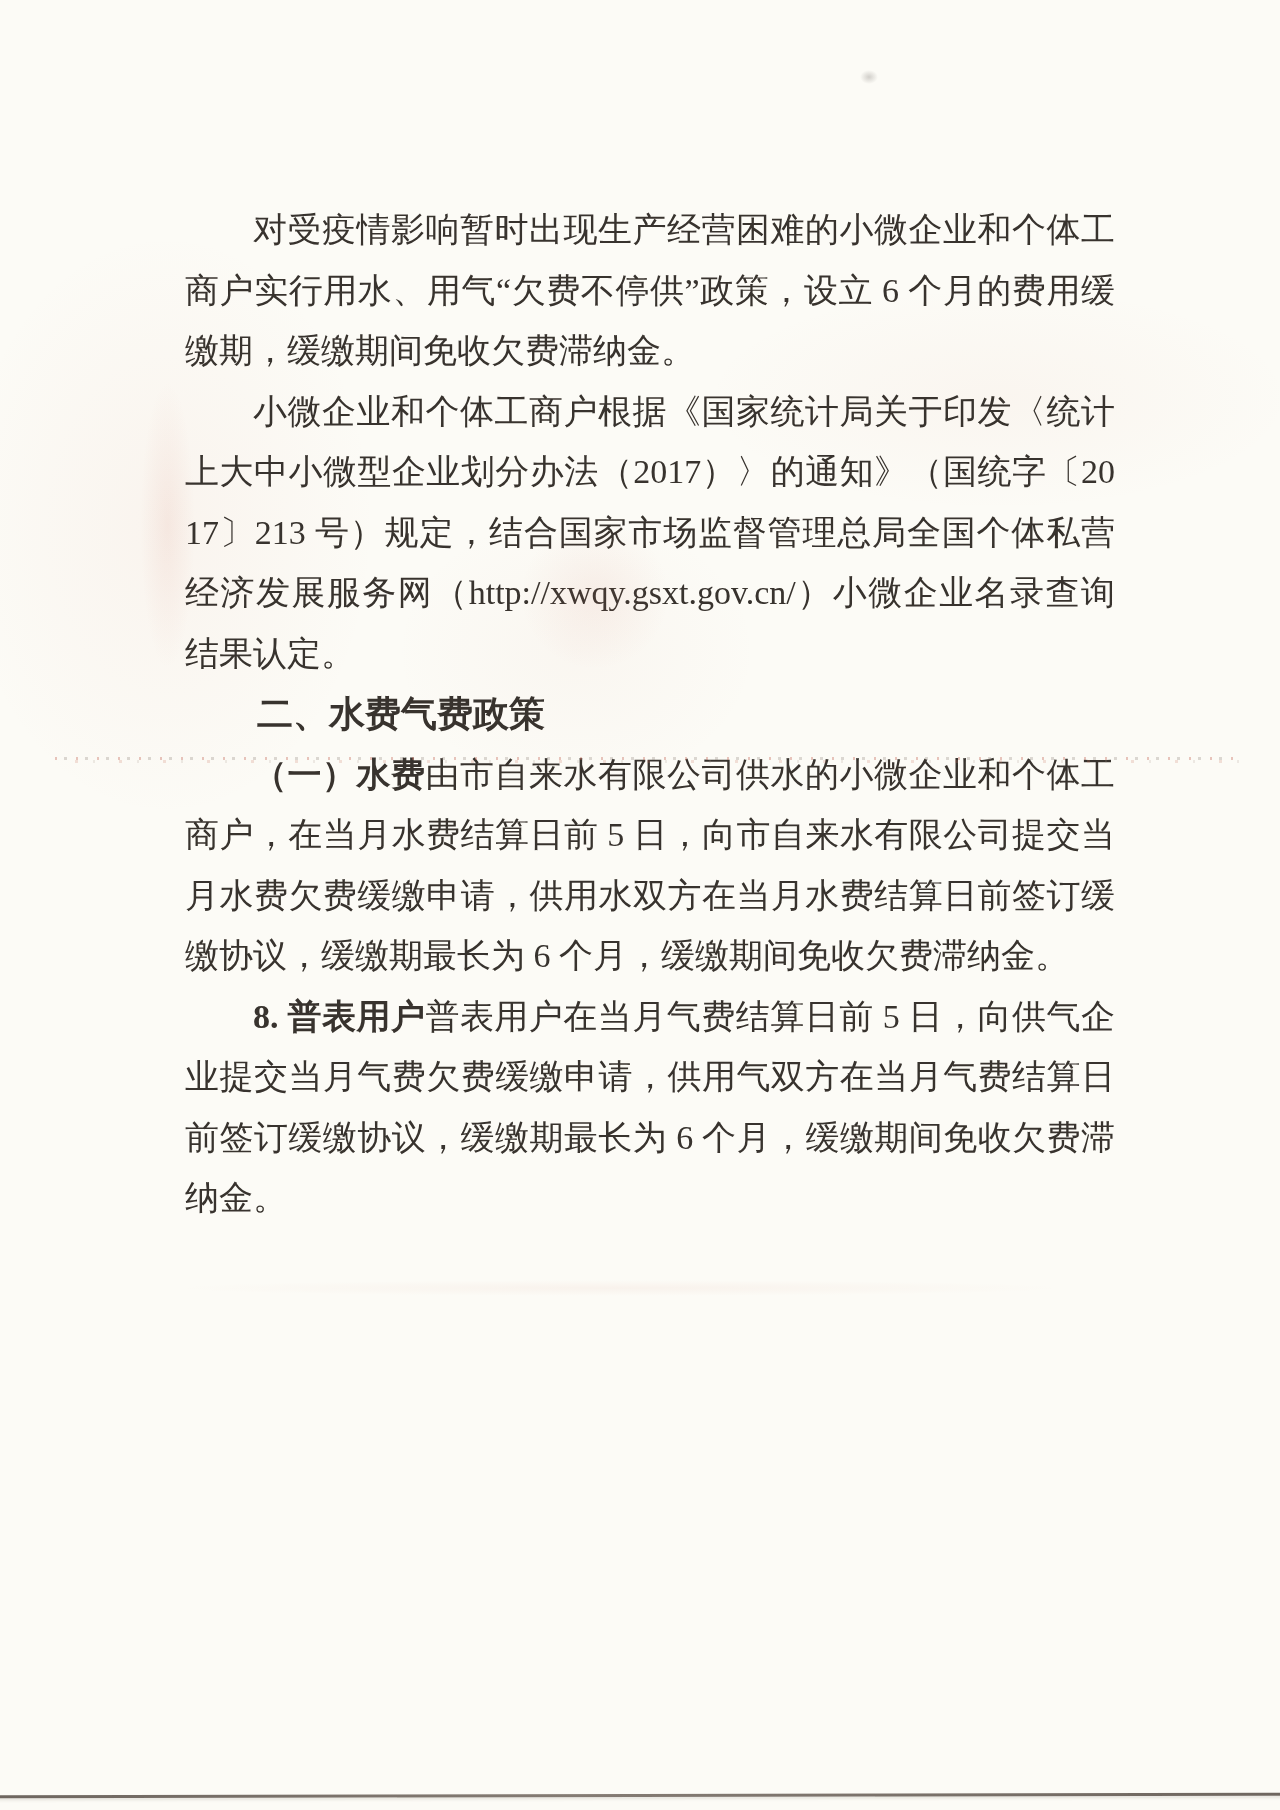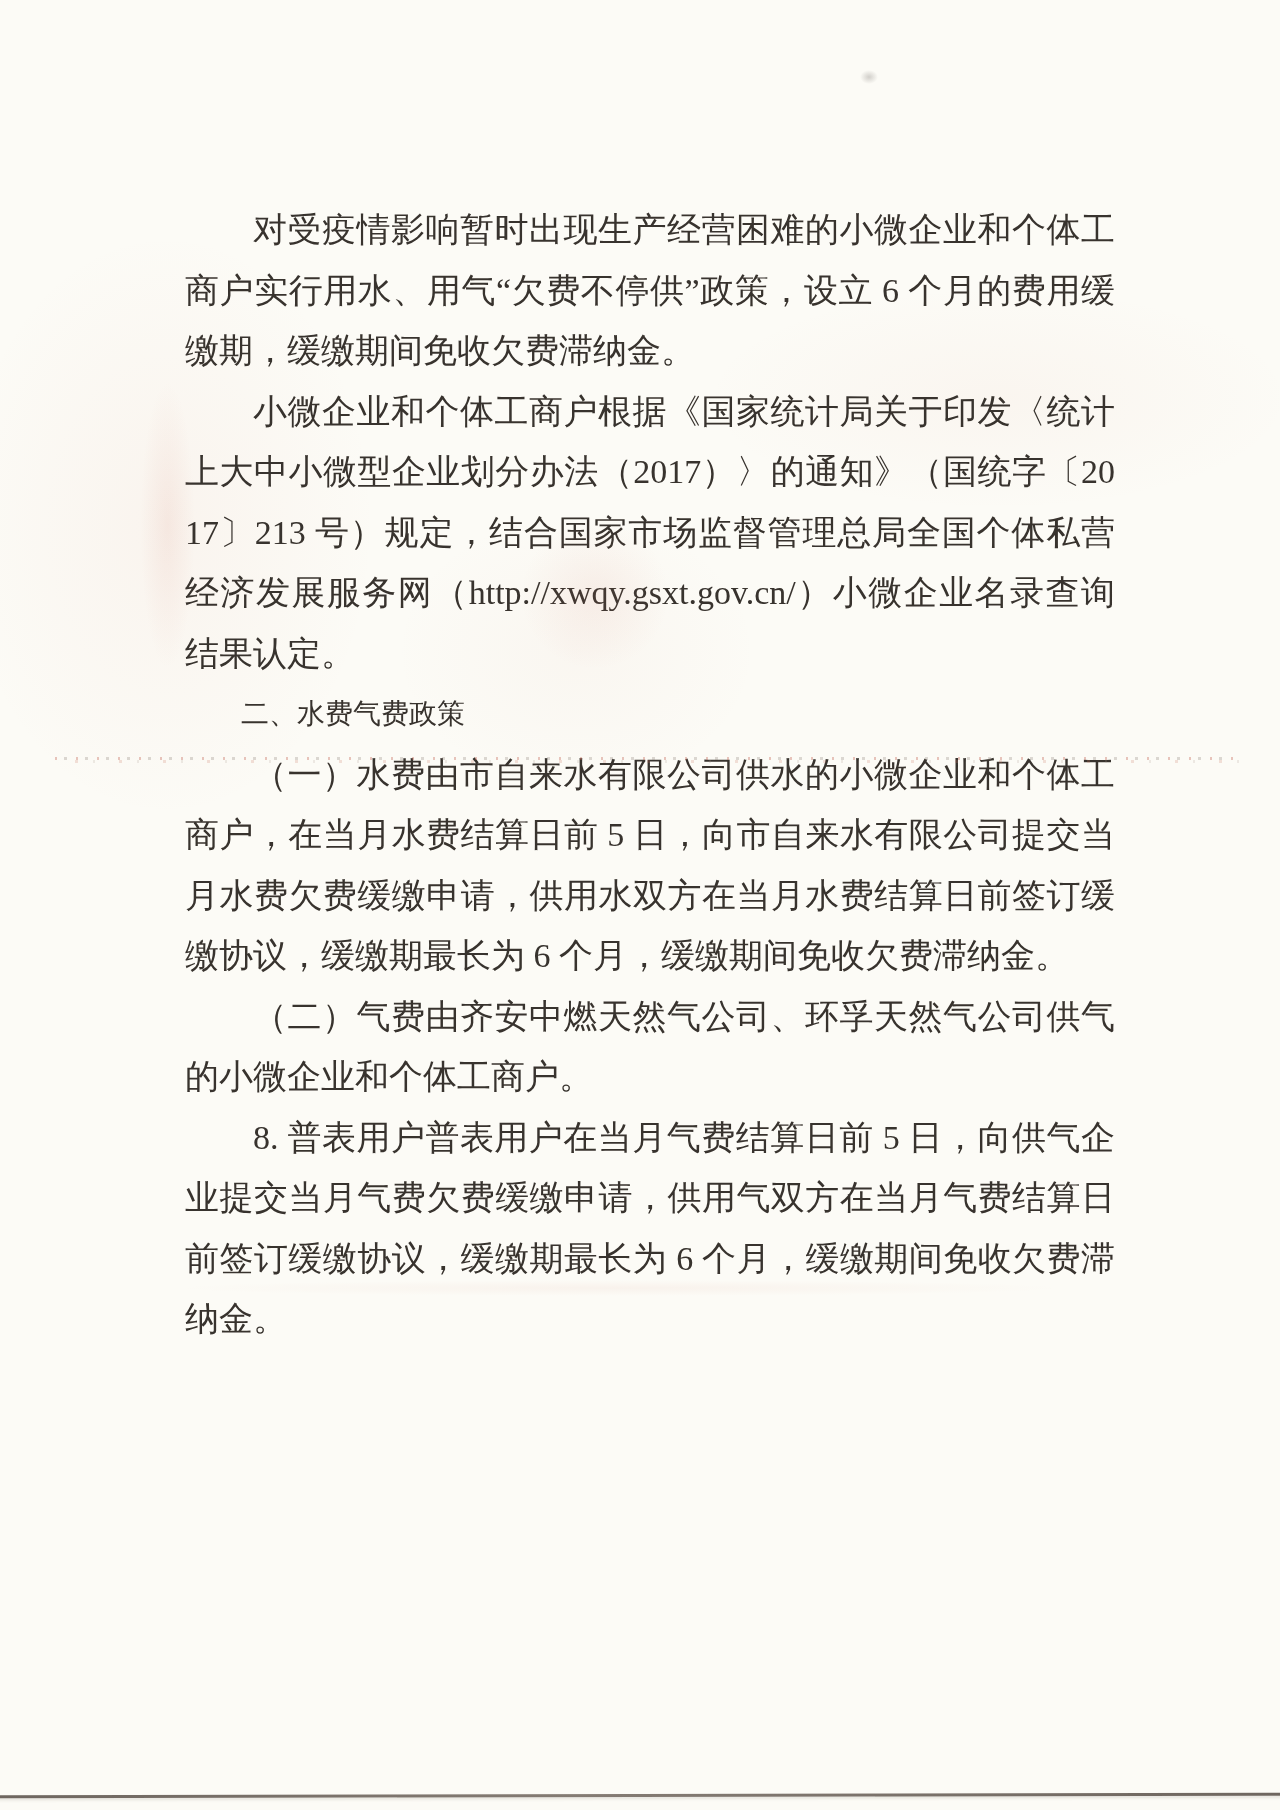--- a/index.html
+++ b/index.html
@@ -32,22 +32,22 @@
     line-height: 60.5px;
     text-align: justify;
     text-justify: inter-character;
     word-break: break-all;
   }
   .doc-body p, .doc-body h2 {
     margin: 0;
     text-indent: 2em;
     font-weight: normal;
   }
-  .doc-body h2 { font-size: 28px; font-weight: 400; }
-  .doc-body b { font-weight: 400; }
+  .doc-body h2 { font-size: 36px; font-weight: 700; }
+  .doc-body b { font-weight: 700; }
   p.continues { text-align-last: justify; }
 
   
   .noise-band {
     position: absolute;
     left: 55px;
     top: 755px;
     width: 1185px;
     height: 9px;
     background-image:
@@ -94,21 +94,20 @@
   <div class="doc-body">
 
     <p>对受疫情影响暂时出现生产经营困难的小微企业和个体工商户实行用水、用气“欠费不停供”政策，设立 6 个月的费用缓缴期，缓缴期间免收欠费滞纳金。</p>
 
     <p>小微企业和个体工商户根据《国家统计局关于印发〈统计上大中小微型企业划分办法（2017）〉的通知》（国统字〔2017〕213 号）规定，结合国家市场监督管理总局全国个体私营经济发展服务网（http://xwqy.gsxt.gov.cn/）小微企业名录查询结果认定。</p>
 
     <h2>二、水费气费政策</h2>
 
     <p><b>（一）水费</b><span>由市自来水有限公司供水的小微企业和个体工商户，在当月水费结算日前 5 日，向市自来水有限公司提交当月水费欠费缓缴申请，供用水双方在当月水费结算日前签订缓缴协议，缓缴期最长为 6 个月，缓缴期间免收欠费滞纳金。</span></p>
 
-    <p><b>（二）气费</b><span>由齐安中燃天然气公司、环孚天然气公司供气的小微企业和个体工商户。</span></p>
 
     <p><b>8. 普表用户</b><span>普表用户在当月气费结算日前 5 日，向供气企业提交当月气费欠费缓缴申请，供用气双方在当月气费结算日前签订缓缴协议，缓缴期最长为 6 个月，缓缴期间免收欠费滞纳金。</span></p>
 
 
   </div>
 
   <div class="noise-band"></div>
 
   <div class="stain stain-1"></div>
   <div class="stain stain-2"></div>

